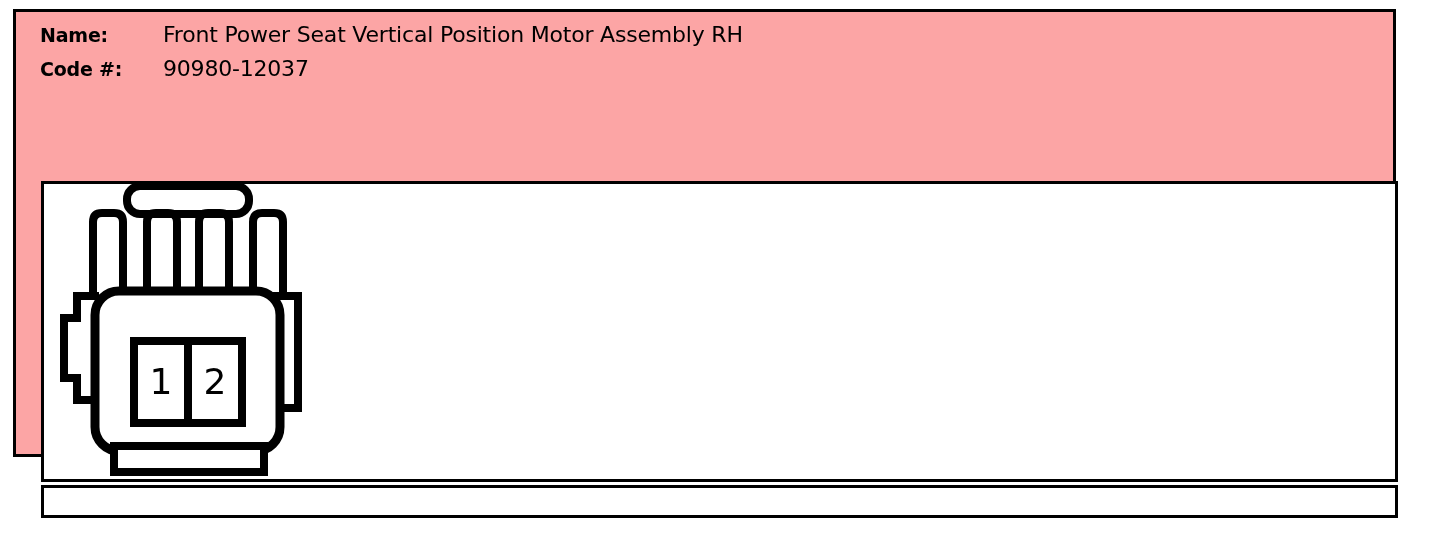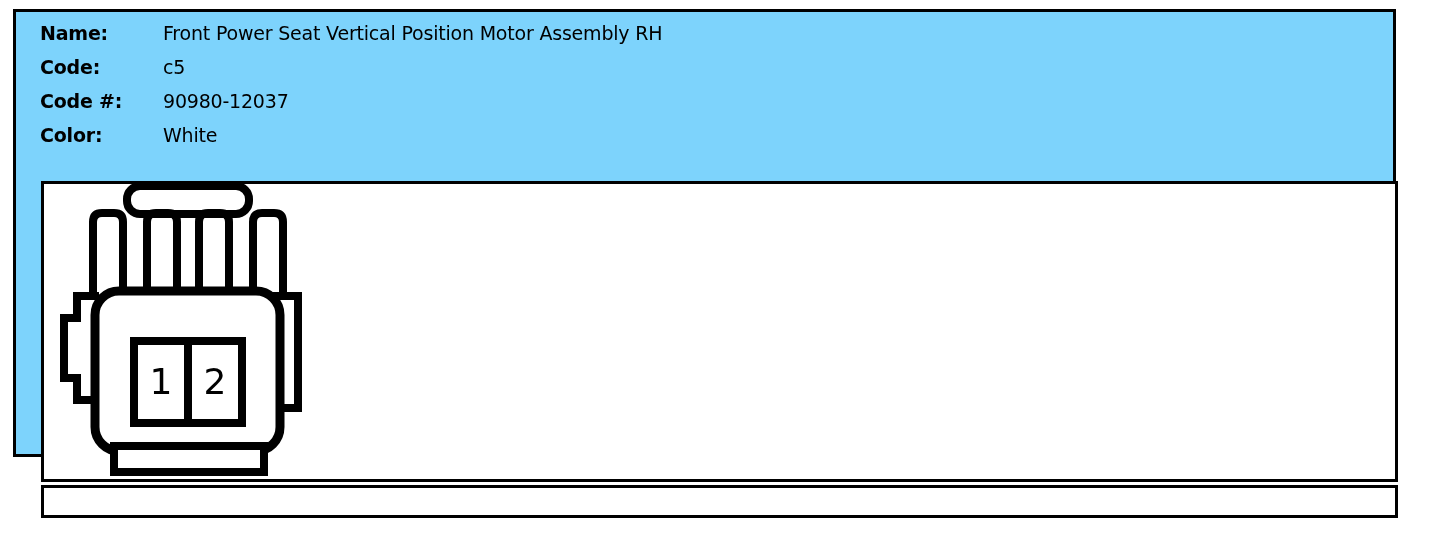--- a/index.html
+++ b/index.html
@@ -18,21 +18,21 @@
 
   
   .sheet {
     position: absolute;
     left: 13px;
     top: 9px;
     width: 1383px;
     height: 448px;
     border: 3px solid #000000;
     box-sizing: border-box;
-    background: #7dd3fc;
+    background: #fca5a5;
   }
 
   
   .spec-block {
     position: absolute;
     left: 24px;
     top: 10px;
     width: 1200px;
   }
   .spec-row {
@@ -42,21 +42,21 @@
   }
   .spec-label {
     width: 123px;
     flex: 0 0 123px;
     font-weight: bold;
     font-size: 19px;
     letter-spacing: -0.2px;
     white-space: nowrap;
   }
   .spec-value {
-    font-size: 19px;
+    font-size: 22px;
     font-weight: normal;
     letter-spacing: -0.2px;
     white-space: nowrap;
   }
 
   
   .diagram-panel {
     position: absolute;
     left: 25px;
     top: 169px;
@@ -94,34 +94,26 @@
 
 <div class="sheet">
 
   <div class="spec-block">
 
     <div class="spec-row">
       <span class="spec-label">Name:</span>
       <span class="spec-value">Front Power Seat Vertical Position Motor Assembly RH</span>
     </div>
 
-    <div class="spec-row">
-      <span class="spec-label">Code:</span>
-      <span class="spec-value">c5</span>
-    </div>
 
     <div class="spec-row">
       <span class="spec-label">Code #:</span>
       <span class="spec-value">90980-12037</span>
     </div>
 
-    <div class="spec-row">
-      <span class="spec-label">Color:</span>
-      <span class="spec-value">White</span>
-    </div>
 
   </div>
 
   <div class="diagram-panel">
     <div class="diagram-svg-wrap">
       <svg width="300" height="310" viewBox="0 0 300 310" xmlns="http://www.w3.org/2000/svg">
 
         <rect x="73" y="8" width="122" height="28" rx="13" ry="13" fill="none" stroke="#000" stroke-width="8"></rect>
 
         <path d="M 39 115 L 39 44 Q 39 35 48 35 L 60 35 Q 69 35 69 44 L 69 115" fill="none" stroke="#000" stroke-width="8" stroke-linejoin="round"></path>

